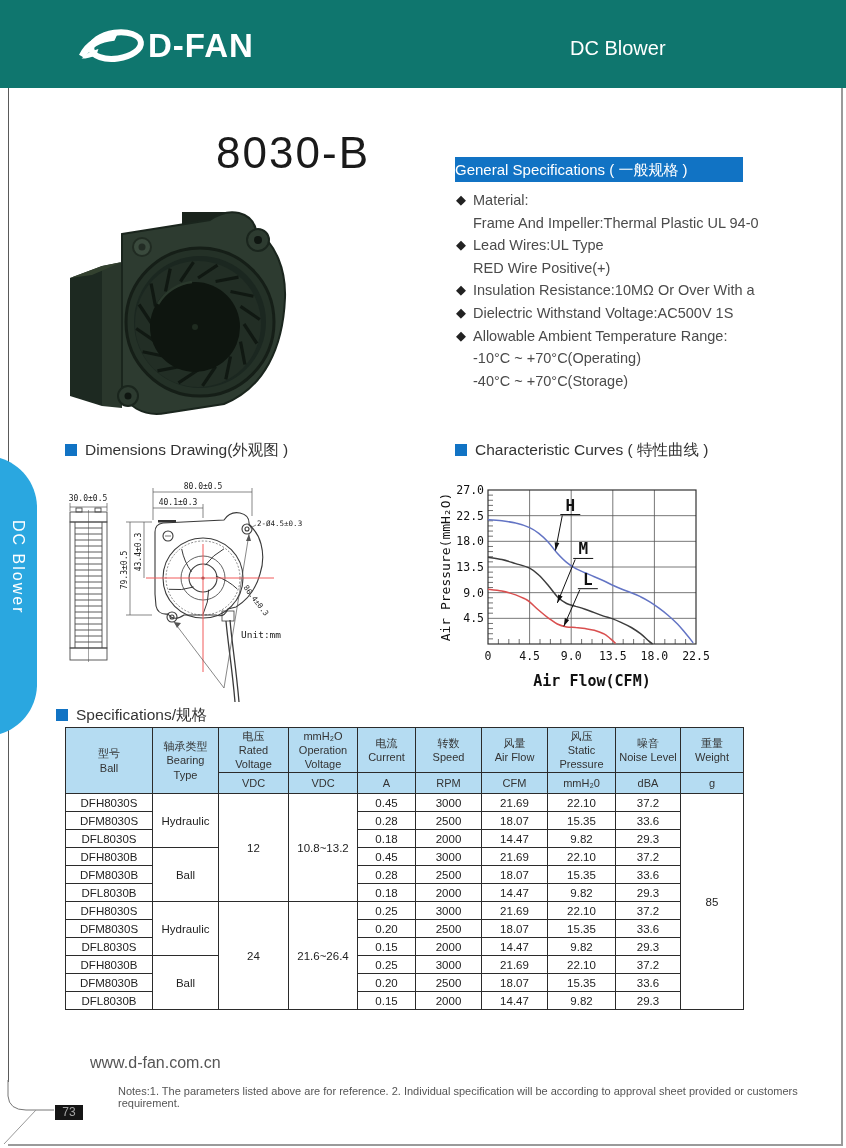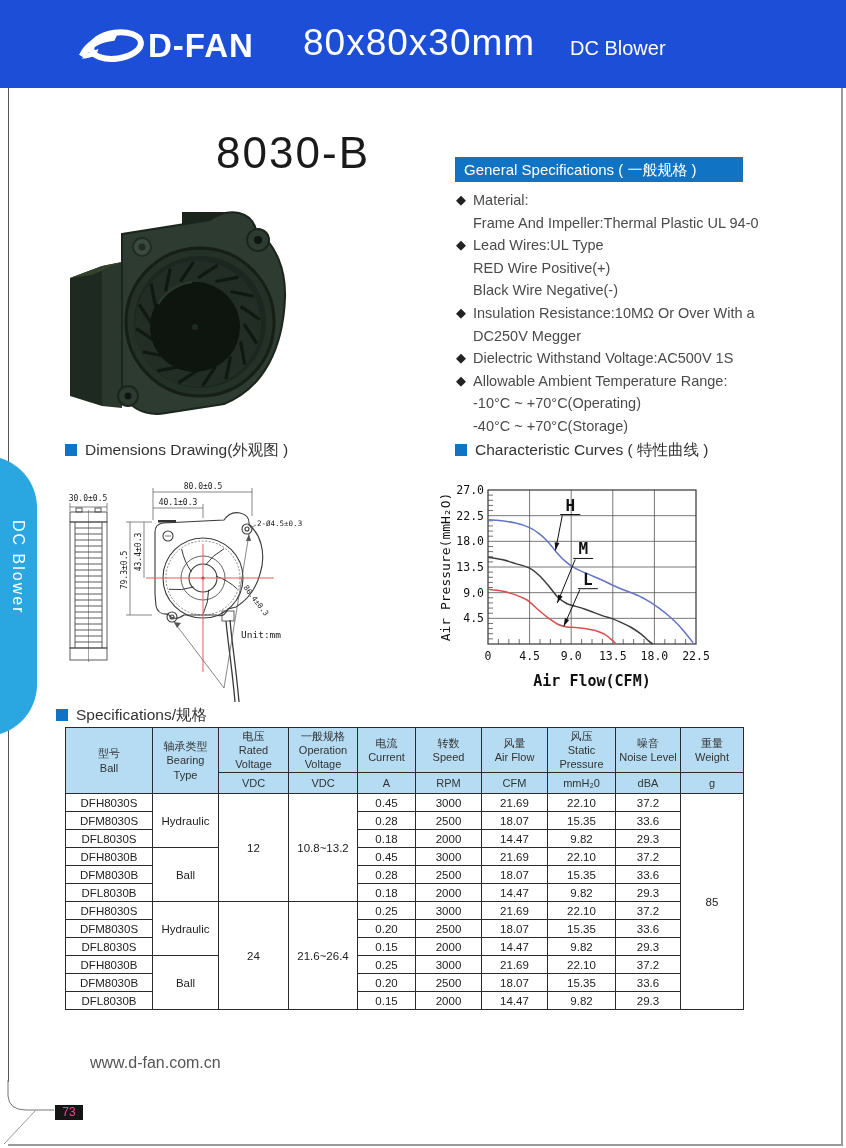--- a/index.html
+++ b/index.html
@@ -1,77 +1,76 @@
 <!DOCTYPE html>
 <html><head>
 <meta charset="utf-8">
 <style>
   html,body{margin:0;padding:0;background:#e8e8e8}
   .page{position:relative;width:846px;height:1148px;margin:0 auto;background:#fff;
         font-family:"Liberation Sans",sans-serif;overflow:hidden}
   
-  .hdr{position:absolute;left:0;top:0;width:846px;height:88px;background:#1d4ed8}
+  .hdr{position:absolute;left:0;top:0;width:846px;height:88px;background:#0f766e}
   .hdr-size{position:absolute;left:303px;top:22px;font-size:37px;color:#fff;letter-spacing:1px}
   .hdr-type{position:absolute;left:570px;top:37px;font-size:20px;color:#fff}
   .logo{position:absolute;left:78px;top:24px;width:70px;height:42px}
   .logo-text{position:absolute;left:148px;top:27px;font-size:33px;font-weight:bold;color:#fff;letter-spacing:1px}
   
   .border-left{position:absolute;left:8px;top:88px;width:1px;height:994px;background:#5a5a5a}
   .border-right{position:absolute;left:841px;top:88px;width:2px;height:1058px;background:#9a9a9a}
   .border-bottom{position:absolute;left:8px;top:1144px;width:835px;height:2px;background:#9a9a9a}
   
   .tab-svg{position:absolute;left:0;top:450px}
   .tab-label{position:absolute;left:9px;top:520px;writing-mode:vertical-rl;
              font-size:16px;color:#fff;letter-spacing:2px}
   
   .model-title{position:absolute;left:70px;top:128px;width:300px;text-align:right;
                font-size:44px;color:#1a1a1a;letter-spacing:2px}
   
   .gs-bar{position:absolute;left:455px;top:157px;width:288px;height:25px;background:#1173c4;
-          color:#fff;font-size:15px;line-height:25px;padding-left:9px;box-sizing:border-box}
+          color:#fff;font-size:15px;line-height:25px;box-sizing:border-box}
   .gs-list{position:absolute;left:456px;top:189px;width:330px;font-size:14.5px;color:#4b4b4b;
            line-height:22.6px}
   .gs-item{position:relative;padding-left:17px}
   .gs-item .dia{position:absolute;left:0;top:0;color:#222;font-size:13px}
   
   .sec{position:absolute;font-size:15.5px;color:#333;white-space:nowrap}
   .sec .sq{display:inline-block;width:12px;height:12px;background:#1173c4;margin-right:8px;
            position:relative;top:1px}
   
   .spec-table{position:absolute;left:65px;top:727px;border-collapse:collapse;table-layout:fixed;
               width:678px;font-size:11.5px;color:#222}
   .spec-table th,.spec-table td{border:1px solid #2b2b2b;text-align:center;padding:0;overflow:hidden}
   .spec-table thead th{background:#b5dcf2;font-weight:normal;font-size:11px;line-height:1.3;
                        white-space:pre-line;color:#333}
   .spec-table thead tr.main th{height:44px}
   .spec-table thead tr.units th{height:20px}
   .spec-table tbody td{height:17px}
   
   .notes{position:absolute;left:118px;top:1085px;font-size:11px;color:#555}
   .page-badge{position:absolute;left:55px;top:1105px;width:28px;height:15px;background:#151515;
-              color:#ec4899;font-size:12px;font-weight:normal;text-align:center;line-height:15px}
+              color:#a3a3a3;font-size:12px;font-weight:normal;text-align:center;line-height:15px}
   .website{position:absolute;left:90px;top:1054px;font-size:16px;color:#555}
   .corner-svg{position:absolute;left:0;top:1080px}
   svg text{font-family:"DejaVu Sans Mono",monospace}
 </style>
 </head>
 <body>
 
 <div class="page">
 
   <div class="hdr">
     <svg class="logo" viewBox="0 0 70 42">
       <g transform="rotate(-8 35 21)">
         <ellipse cx="38" cy="22" rx="25" ry="13" fill="none" stroke="#fff" stroke-width="6"></ellipse>
         <path d="M0,26 Q12,7 42,9 L37,17 Q16,16 5,30 Z" fill="#fff"></path>
         <path d="M2,30 Q10,24 20,23 L17,29 Q8,31 2,30 Z" fill="#fff"></path>
       </g>
     </svg>
     <div class="logo-text">D-FAN</div>
-    <div class="hdr-size">80x80x30mm</div>
     <div class="hdr-type">DC Blower</div>
   </div>
 
   <div class="border-left"></div>
   <div class="border-right"></div>
   <div class="border-bottom"></div>
 
   <svg class="tab-svg" width="46" height="292">
     <path d="M0,8 C20,14 36,32 37,56 L37,236 C36,260 20,278 0,284 Z" fill="#2aa7e0"></path>
   </svg>
@@ -116,23 +115,21 @@
     <circle cx="66" cy="196" r="10" fill="#2d3b30" stroke="#1a251d" stroke-width="2"></circle>
     <circle cx="66" cy="196" r="3.5" fill="#0f1611"></circle>
   </svg>
 
   <div class="gs-bar">General Specifications ( 一般规格 )</div>
   <div class="gs-list" id="gs-list">
       <div class="gs-item"><span class="dia">◆</span><span>Material:</span></div>
       <div class="gs-item"><span>Frame And Impeller:Thermal Plastic UL 94-0</span></div>
       <div class="gs-item"><span class="dia">◆</span><span>Lead Wires:UL Type</span></div>
       <div class="gs-item"><span>RED Wire Positive(+)</span></div>
-      <div class="gs-item"><span>Black Wire Negative(-)</span></div>
       <div class="gs-item"><span class="dia">◆</span><span>Insulation Resistance:10MΩ Or Over With a</span></div>
-      <div class="gs-item"><span>DC250V Megger</span></div>
       <div class="gs-item"><span class="dia">◆</span><span>Dielectric Withstand Voltage:AC500V 1S</span></div>
       <div class="gs-item"><span class="dia">◆</span><span>Allowable Ambient Temperature Range:</span></div>
       <div class="gs-item"><span>-10°C ~ +70°C(Operating)</span></div>
       <div class="gs-item"><span>-40°C ~ +70°C(Storage)</span></div>
     </div>
 
   <div class="sec" style="left:455px;top:440px">
     <span class="sq"></span><span>Characteristic Curves ( 特性曲线 )</span>
   </div>
   <div class="sec" style="left:65px;top:440px">
@@ -315,21 +312,21 @@
       <thead>
         <tr class="main">
           <th rowspan="2">型号
 Ball</th>
           <th rowspan="2">轴承类型
 Bearing
 Type</th>
           <th>电压
 Rated
 Voltage</th>
-          <th>一般规格
+          <th>mmH₂O
 Operation
 Voltage</th>
           <th>电流
 Current</th>
           <th>转数
 Speed</th>
           <th>风量
 Air Flow</th>
           <th>风压
 Static
@@ -452,20 +449,21 @@
           <td>DFL8030B</td>
           <td>0.15</td>
           <td>2000</td>
           <td>14.47</td>
           <td>9.82</td>
           <td>29.3</td>
         </tr>
       </tbody>
     </table>
 
+  <div class="notes">Notes:1. The parameters listed above are for reference.   2. Individual specification will be according to approval sheet provided or customers requirement.</div>
   <svg class="corner-svg" width="70" height="68">
     <path d="M8,0 L8,16 Q9,30 26,30 L54,30" stroke="#777" fill="none"></path>
     <line x1="36" y1="30" x2="4" y2="64" stroke="#999"></line>
   </svg>
   <div class="page-badge">73</div>
   <div class="website">www.d-fan.com.cn</div>
 
 </div>
 
 </body></html>

